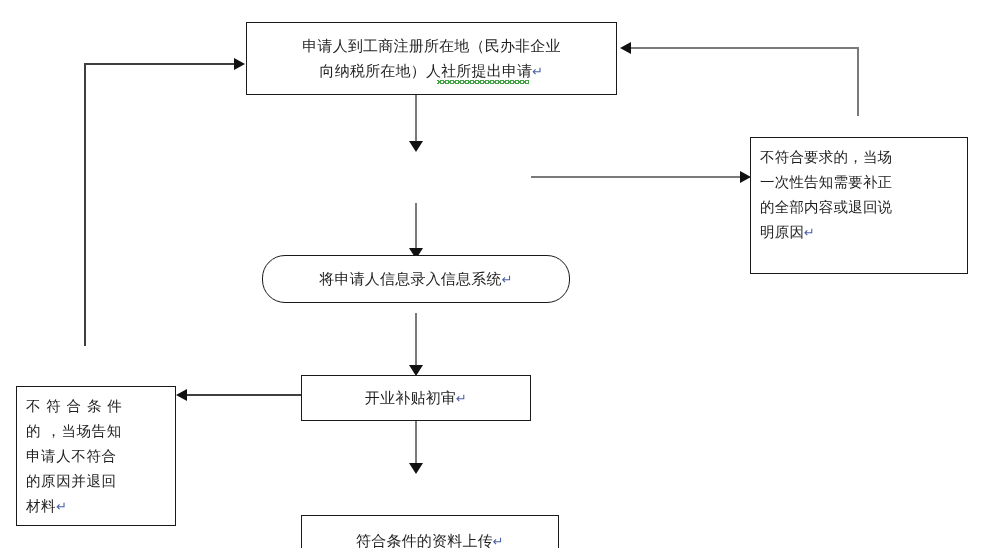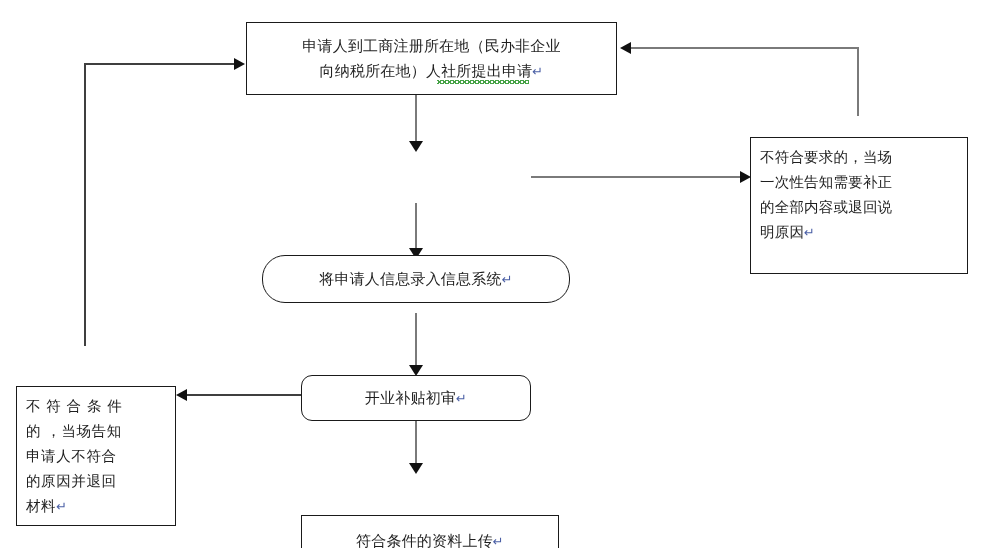--- a/index.html
+++ b/index.html
@@ -137,21 +137,21 @@
     <span class="txt">申请人到工商注册所在地（民办非企业
 向纳税所在地）人社所提出申请<span class="pilcrow">↵</span></span>
   </div>
   <div class="squiggle" style="left:437px; top:80px; width:92px;"></div>
 
 
   <div class="node" style="left:262px; top:255px; width:308px; height:48px;border-radius:23px;">
     <span class="txt">将申请人信息录入信息系统<span class="pilcrow">↵</span></span>
   </div>
 
-  <div class="node" style="left:301px; top:375px; width:230px; height:46px;border-radius:11px;">
+  <div class="node" style="left:301px; top:375px; width:230px; height:46px;">
     <span class="txt">开业补贴初审<span class="pilcrow">↵</span></span>
   </div>
 
   <div class="node" style="left:301px; top:476px; width:258px; height:53px;margin-top:39px;">
     <span class="txt">符合条件的资料上传<span class="pilcrow">↵</span></span>
   </div>
 
   <div class="node sidebox" style="left:750px; top:115px; width:218px; height:137px;margin-top:22px;">
     <span class="txt">不符合要求的，当场
 一次性告知需要补正

